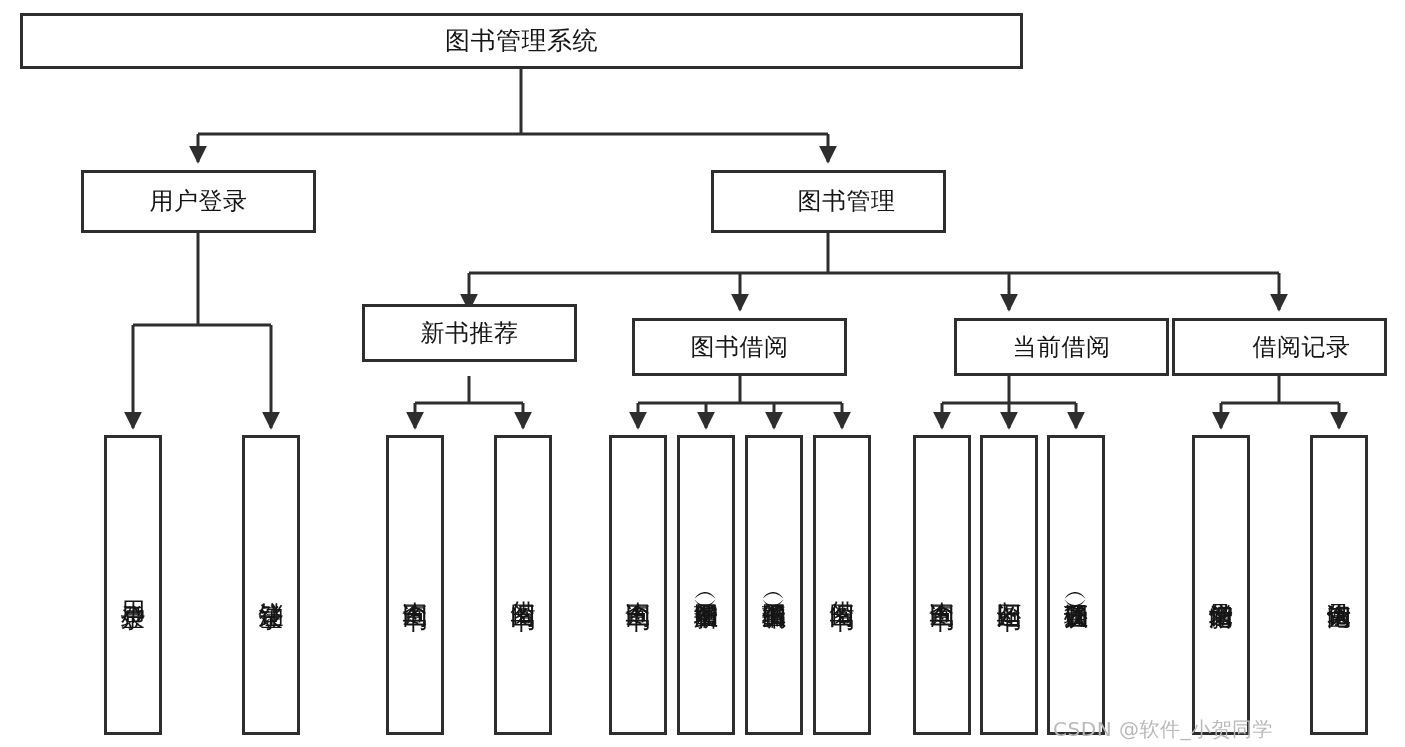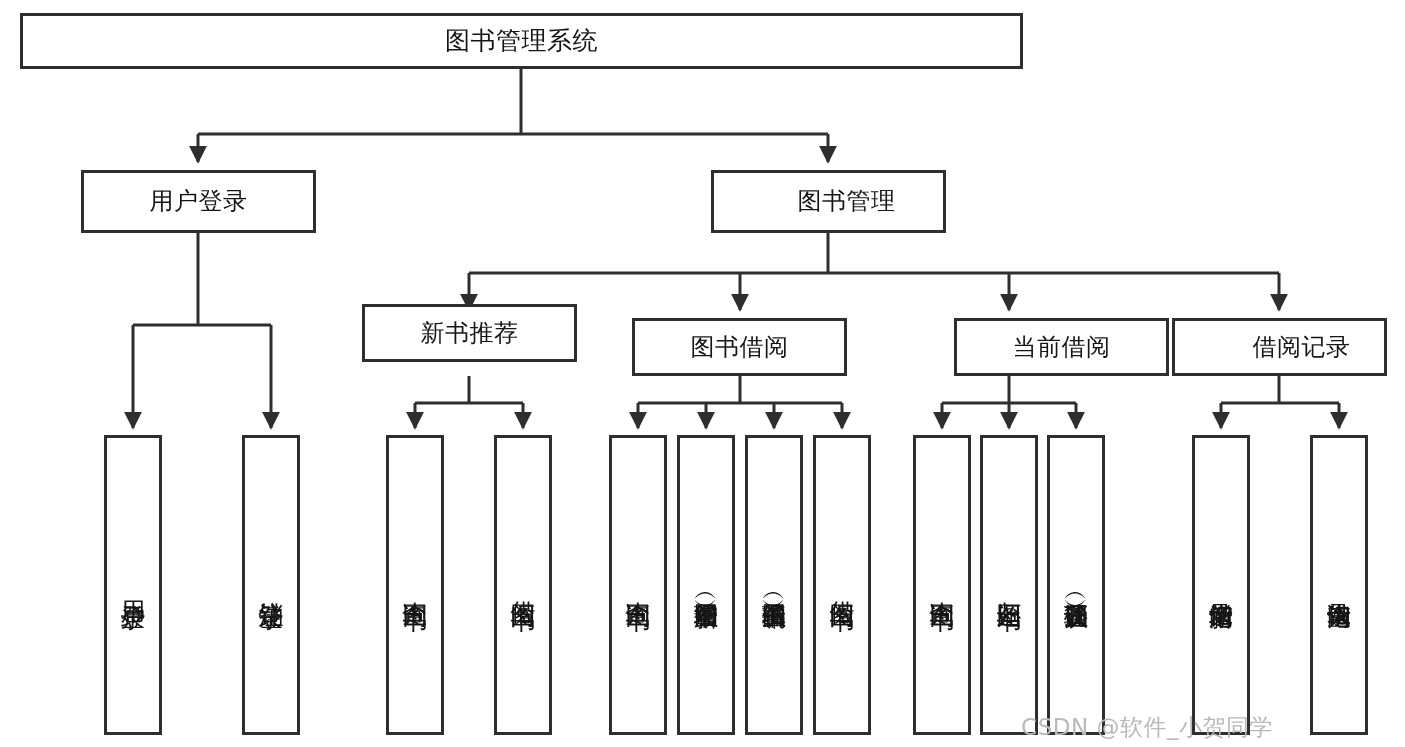--- a/index.html
+++ b/index.html
@@ -54,21 +54,21 @@
   }
   .node.vertical.tight .label {
     letter-spacing: 0px;
     font-size: 24px;
   }
   .node.root .label { font-size: 25px; }
   .watermark {
     position: absolute;
     right: 10px;
     bottom: 4px;
-    font-size: 23px;
+    font-size: 20px;
     color: #b9b9b9;
     letter-spacing: 0.5px;
     z-index: 3;
     white-space: nowrap;
   }
 </style>
 </head>
 <body>
 
 <div id="diagram">

